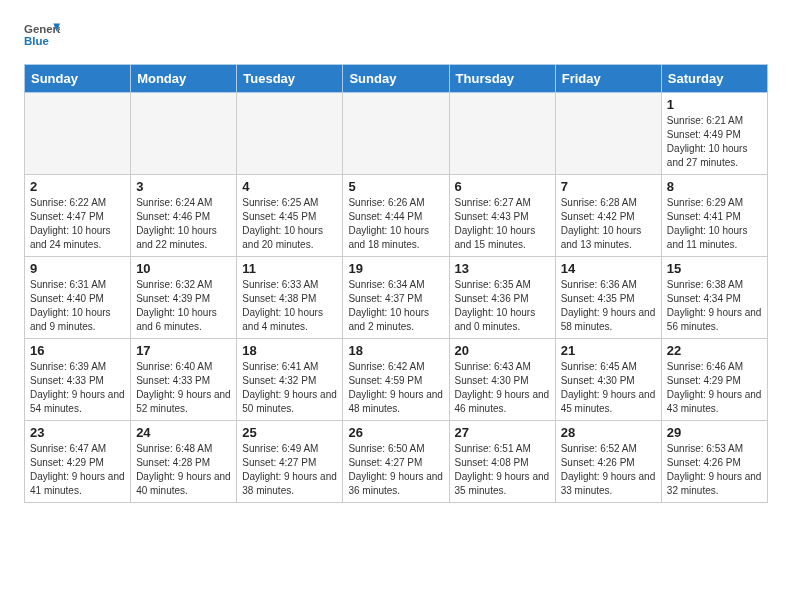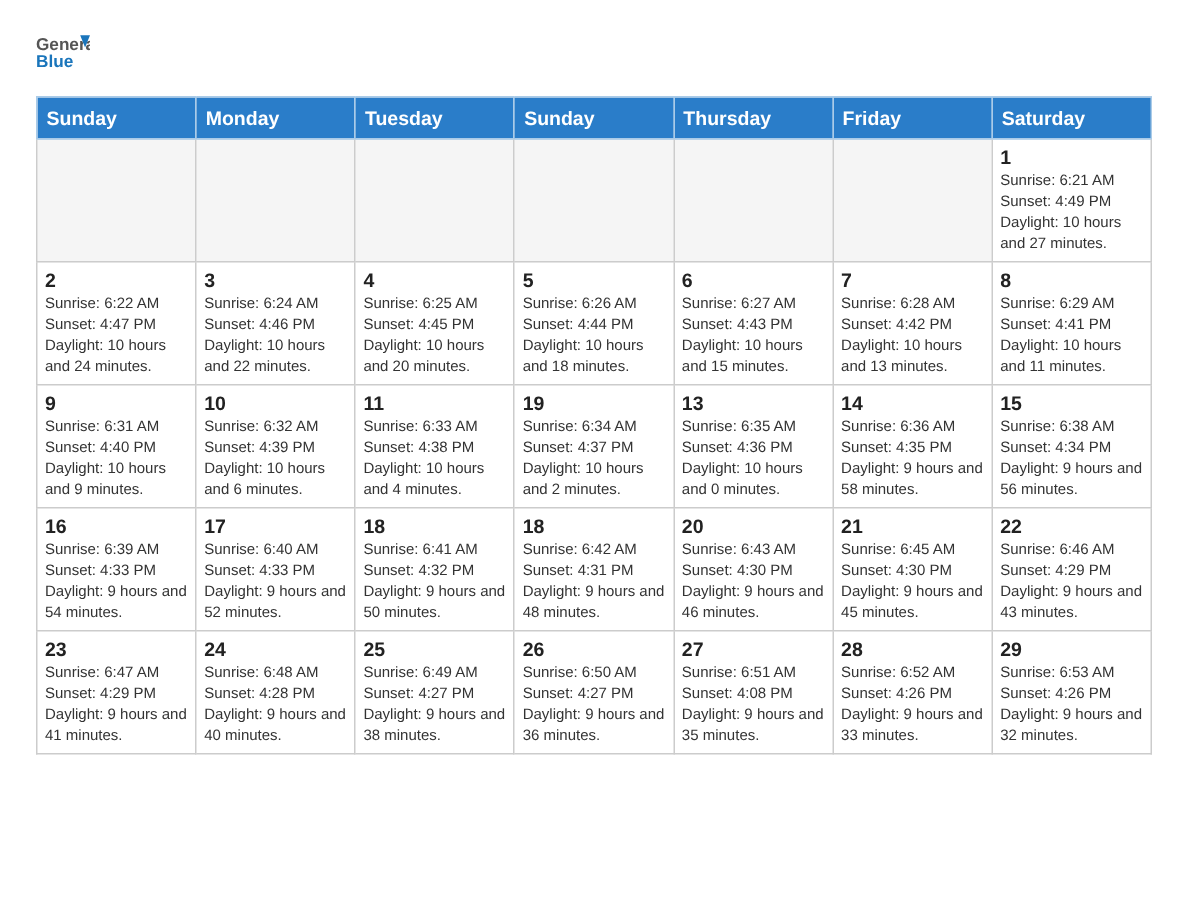--- a/index.html
+++ b/index.html
@@ -229,21 +229,21 @@
           </td>
           <td>
             <span class="day-number">18</span>
             <div class="day-info">Sunrise: 6:41 AM
 Sunset: 4:32 PM
 Daylight: 9 hours and 50 minutes.</div>
           </td>
           <td>
             <span class="day-number">18</span>
             <div class="day-info">Sunrise: 6:42 AM
-Sunset: 4:31 PM
+Sunset: 4:59 PM
 Daylight: 9 hours and 48 minutes.</div>
           </td>
           <td>
             <span class="day-number">20</span>
             <div class="day-info">Sunrise: 6:43 AM
 Sunset: 4:30 PM
 Daylight: 9 hours and 46 minutes.</div>
           </td>
           <td>
             <span class="day-number">21</span>

